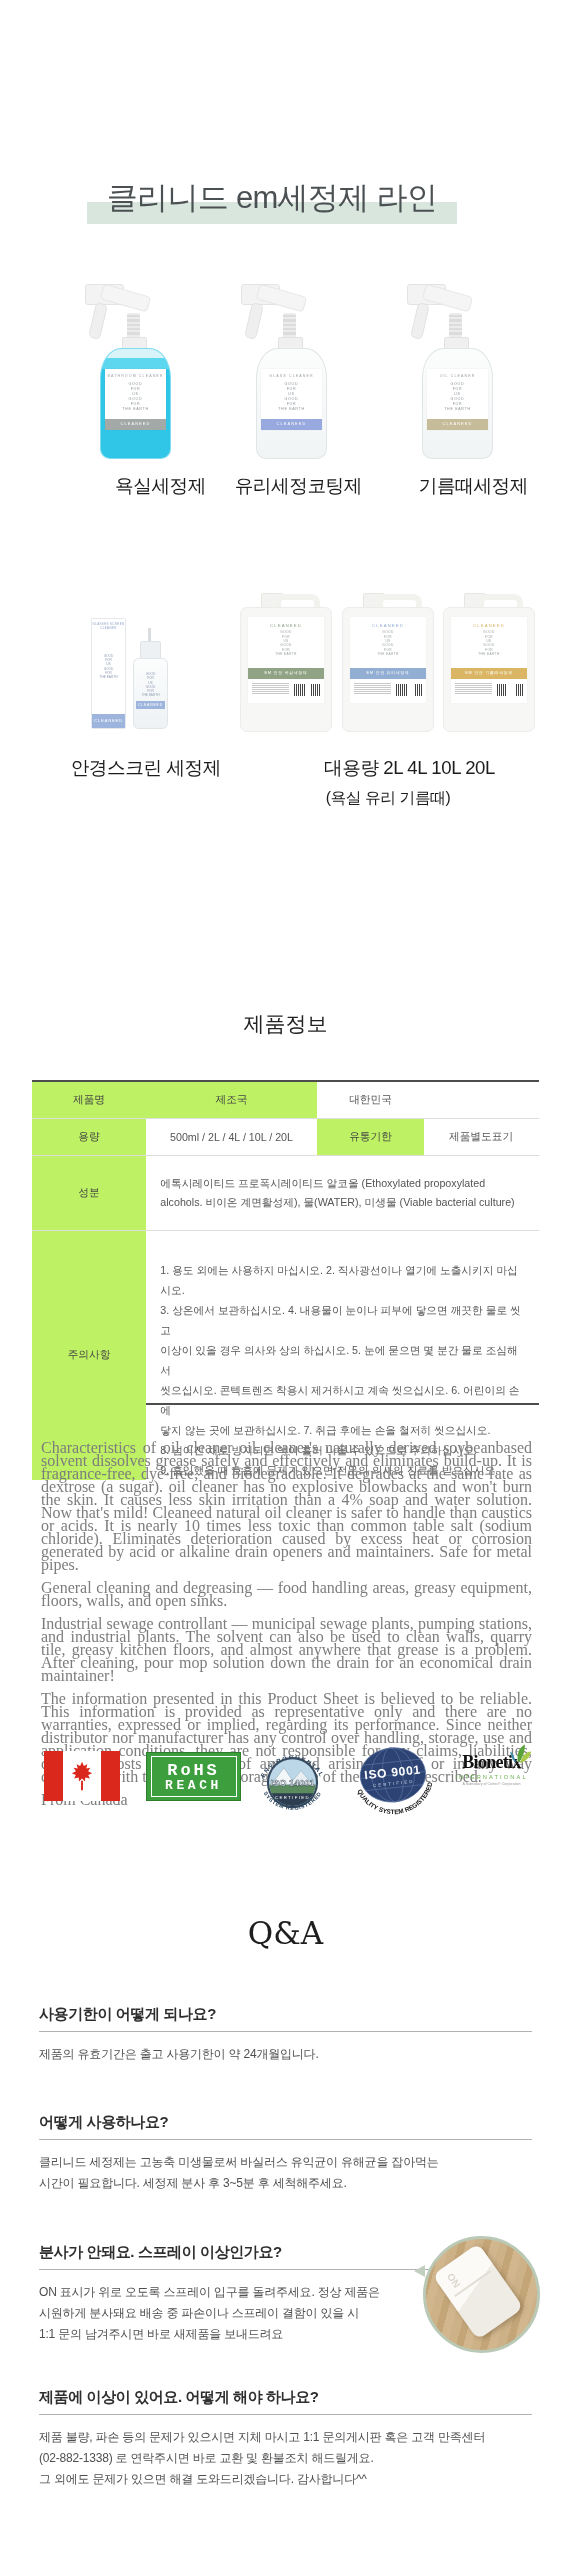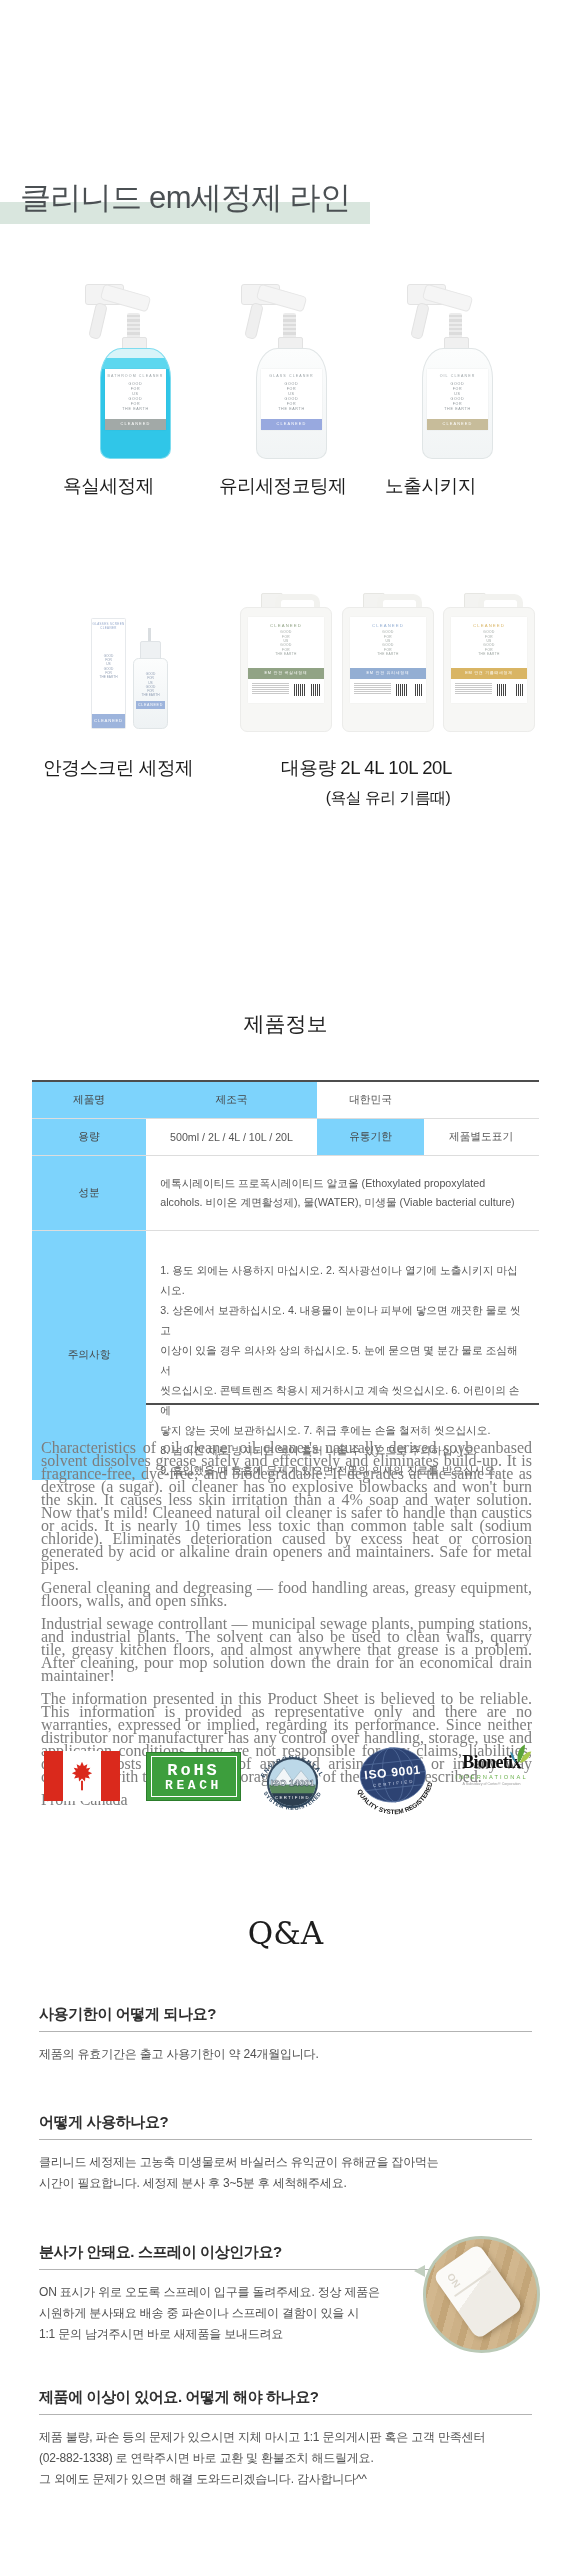--- a/index.html
+++ b/index.html
@@ -1,40 +1,40 @@
 <!DOCTYPE html>
 <html style="font-size:11.4px"><head>
 <meta charset="utf-8">
 <style>
   html,body{margin:0;padding:0;background:#fff;}
   body{width:571px;height:2576px;position:relative;font-family:"Liberation Sans",sans-serif;color:#333;overflow:hidden;}
   .abs{position:absolute;}
 
   
-  .title-wrap{top:156px;left:0;width:457px;text-align:left;}
+  .title-wrap{top:156px;left:0;width:457px;text-align:right;}
   .title{display:inline-block;font-size:31px;font-weight:500;color:#4b5053;letter-spacing:-0.7px;
          background:linear-gradient(to bottom,transparent 54%,#d9e6de 54%);padding:0 20px 5.7px 20px;}
 
   
   .bottle-wrap{width:107px;height:187px;}
   .sp-nozzle{position:absolute;left:4.3px;top:0;width:37px;height:18.6px;background:#f3f3f3;border:0.7px solid #e3e3e3;border-radius:2.9px;}
   .sp-head{position:absolute;left:20px;top:5.7px;width:47px;height:14.3px;background:#f5f5f5;border:0.7px solid #e6e6e6;border-radius:4.3px;transform:rotate(16deg);}
   .sp-trigger{position:absolute;left:11.4px;top:19px;width:10px;height:34px;background:#efefef;border:0.7px solid #e2e2e2;border-radius:5px;transform:rotate(13deg);}
   .sp-stem{position:absolute;left:46px;top:28.6px;width:13px;height:26px;border-radius:2.1px;
            background:repeating-linear-gradient(to bottom,#ececec 0 2.1px,#dcdcdc 2.1px 4.3px);}
   .sp-collar{position:absolute;left:41px;top:53px;width:23px;height:11.4px;background:#f0f0f0;border:0.7px solid #e2e2e2;border-radius:2.1px;}
   .bt-body{position:absolute;left:19px;top:64px;width:69px;height:109px;border:0.7px solid #e0e5e6;
            border-radius:21.4px 21.4px 10px 10px / 30px 30px 10px 10px;background:linear-gradient(#fcfdfd,#f1f4f5);overflow:hidden;}
   .bt-body.cyan{background:linear-gradient(180deg,#d8f4f9 0 8.6px,#5cd7ef 8.6px 20px,#30c6e8 20px 100%);border-color:#7edcef;}
   .bt-label{position:absolute;left:3.6px;right:3.6px;top:20px;height:61px;background:#fff;box-shadow:0 0 1.4px rgba(0,0,0,.08);text-align:center;}
   .lbl-title{font-size:3.6px;letter-spacing:1.1px;color:#9aa2a6;margin-top:5px;}
   .lbl-words{font-size:3.6px;line-height:5px;letter-spacing:0.7px;color:#8a9296;white-space:pre-line;margin-top:3.6px;}
   .lbl-band{position:absolute;left:0;right:0;bottom:0;height:10.7px;line-height:10.7px;font-size:3.9px;letter-spacing:1.1px;color:#fff;text-align:center;}
   .band-gray{background:#a2a9a7;} .band-peri{background:#98a9df;} .band-beige{background:#c7bc9a;}
-  .caption{font-size:18.6px;color:#1c1c1c;font-weight:500;text-align:left;letter-spacing:-0.4px;}
+  .caption{font-size:18.6px;color:#1c1c1c;font-weight:500;text-align:right;letter-spacing:-0.4px;}
 
   
   .box{left:91px;top:618px;width:33px;height:109px;background:#fff;border:0.7px solid #e6e9ec;border-radius:1.4px;}
   .box-top-label{font-size:2.9px;color:#8fa3c8;text-align:center;margin-top:2.9px;letter-spacing:0.4px;}
   .box-words{font-size:3.2px;line-height:4.3px;color:#93a0b5;text-align:center;white-space:pre-line;margin-top:24px;}
   .box-band{position:absolute;bottom:0;left:0;right:0;height:14.3px;line-height:14.3px;font-size:4.3px;color:#fff;text-align:center;letter-spacing:0.7px;background:#9db4dc;}
   .pump-stem{left:148px;top:628px;width:2.9px;height:15.7px;background:#d9dde0;}
   .pump-cap{left:140px;top:641px;width:18.6px;height:18.6px;background:#eef1f3;border:0.7px solid #dfe3e6;border-radius:2.1px;}
   .sc-body{left:133px;top:658px;width:33px;height:69px;background:linear-gradient(#fcfdfd,#eef2f4);border:0.7px solid #e0e5e7;border-radius:5.7px;overflow:hidden;}
   .sc-words{font-size:3.2px;line-height:4.3px;color:#93a0b5;text-align:center;white-space:pre-line;margin-top:13px;}
@@ -57,21 +57,21 @@
   .jug2 .jug-band{background:#93aed3;} .jug2 .jug-brand{color:#93aed3;}
   .jug3 .jug-band{background:#d9b564;} .jug3 .jug-brand{color:#d9b564;}
   .subcaption{font-size:15.7px;color:#1c1c1c;text-align:center;letter-spacing:-0.4px;}
 
   
   .info-heading{top:1010px;left:0;width:571px;text-align:center;font-size:21px;font-weight:500;color:#222;}
   .ptable{top:1080px;left:32px;width:507px;border-top:2.1px solid #4d4d4d;border-bottom:2.1px solid #4d4d4d;font-size:10.7px;}
   .prow{display:grid;grid-template-columns:114px 171px 107px 114px;border-bottom:0.7px solid #ddd;}
   .prow:last-child{border-bottom:none;}
   .pcell{display:flex;align-items:center;justify-content:center;color:#555;}
-  .plabel{background:#7dd3fc;color:#444;}
+  .plabel{background:#bef264;color:#444;}
   .pval-wide{grid-column:2 / span 3;justify-content:flex-start;padding:0 14.3px;white-space:pre-line;line-height:19px;color:#555;}
   .pval-warn{align-items:flex-start;padding-top:28.6px;line-height:20px;}
   .h50{height:36px;} .h104{height:74px;} .h241{height:172px;}
 
   
   .desc{top:1441px;left:41px;width:491px;font-family:"Liberation Serif",serif;color:#7d7d7d;font-size:16px;line-height:13px;text-align:justify;}
   .desc p{margin:0 0 10px 0;}
 
   
   .logos{top:1742px;left:0;width:571px;height:80px;}
@@ -165,21 +165,21 @@
 GOOD
 FOR
 THE EARTH</div>
       <div class="lbl-band band-beige">CLEANEED</div>
     </div>
   </div>
 </div>
 
 <div class="abs caption" style="left:63px;top:473px;width:143px;">욕실세정제</div>
 <div class="abs caption" style="left:219px;top:473px;width:143px;">유리세정코팅제</div>
-<div class="abs caption" style="left:385px;top:473px;width:143px;">노출시키지</div>
+<div class="abs caption" style="left:385px;top:473px;width:143px;">기름때세정제</div>
 
 <div class="abs box">
   <div class="box-top-label">GLASSES SCREEN CLEANER</div>
   <div class="box-words">GOOD
 FOR
 US
 GOOD
 FOR
 THE EARTH</div>
   <div class="box-band">CLEANEED</div>

